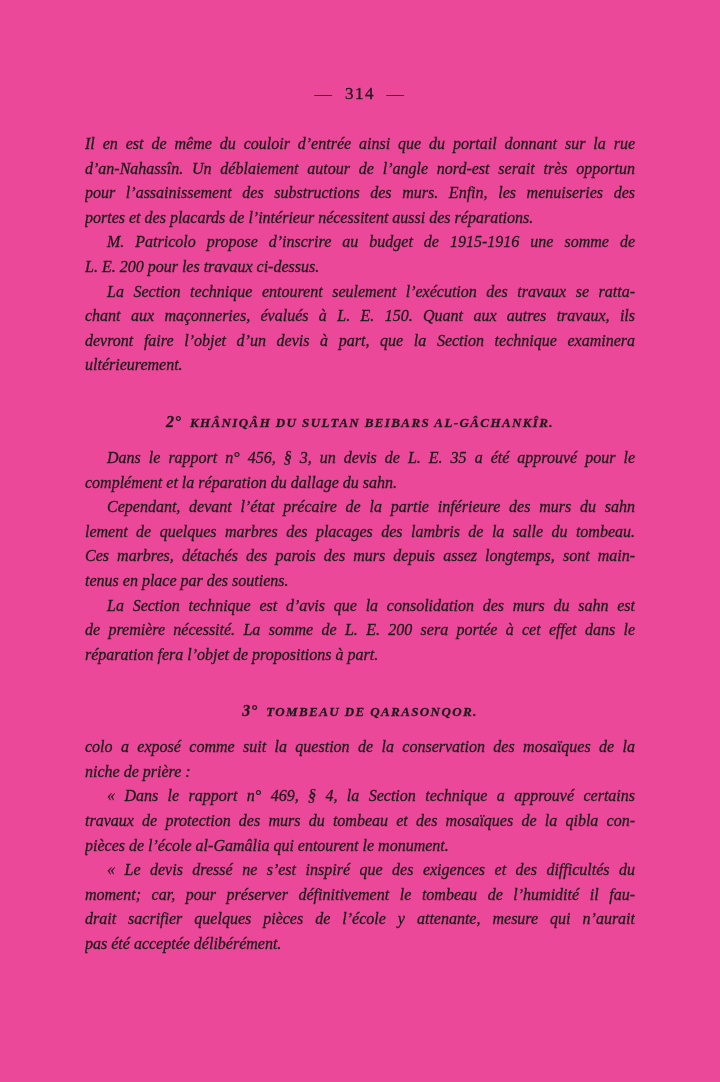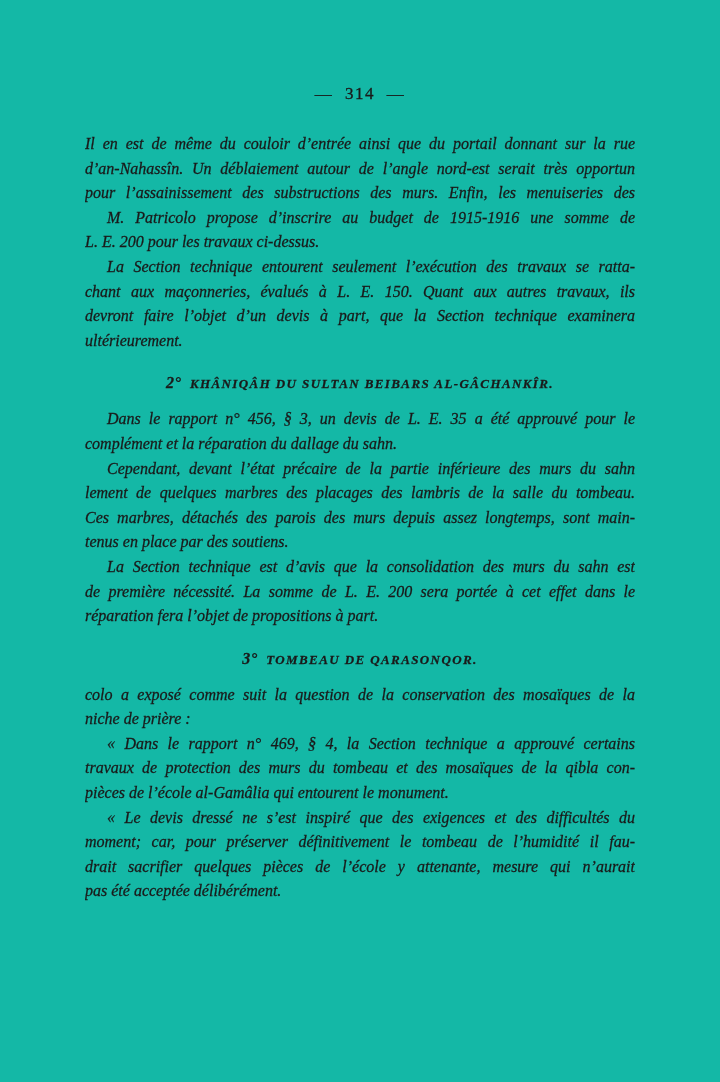--- a/index.html
+++ b/index.html
@@ -11,21 +11,21 @@
     height: 1082px;
     background: #ffffff;
     font-family: "Liberation Serif", "DejaVu Serif", serif;
     color: #1a1a1a;
     overflow: hidden;
   }
   .page {
     position: relative;
     width: 720px;
     height: 1082px;
-    background: #14b8a6;
+    background: #ec4899;
   }
   .page-number {
     position: absolute;
     top: 84px;
     left: 85px;
     width: 550px;
     text-align: center;
     font-size: 17px;
     letter-spacing: 1.5px;
     word-spacing: 6px;
@@ -49,21 +49,21 @@
     white-space: nowrap;
   }
   .line.last {
     text-align-last: left;
     white-space: normal;
   }
   .line.indent {
     text-indent: 22px;
   }
   .heading {
-    margin-top: 17px;
+    margin-top: 31px;
     margin-bottom: 12px;
     height: 25px;
     line-height: 25px;
     text-align: center;
     text-align-last: center;
     white-space: nowrap;
   }
   .heading .num {
     font-size: 16px;
     font-weight: bold;
@@ -77,20 +77,21 @@
 </style>
 </head>
 <body>
 
 <div class="page">
   <div class="page-number">— 314 —</div>
   <div class="text-block">
       <div class="line">Il en est de même du couloir d’entrée ainsi que du portail donnant sur la rue</div>
       <div class="line">d’an-Nahassîn. Un déblaiement autour de l’angle nord-est serait très opportun</div>
       <div class="line">pour l’assainissement des substructions des murs. Enfin, les menuiseries des</div>
+      <div class="line last">portes et des placards de l’intérieur nécessitent aussi des réparations.</div>
       <div class="line indent">M. Patricolo propose d’inscrire au budget de 1915-1916 une somme de</div>
       <div class="line last">L. E. 200 pour les travaux ci-dessus.</div>
       <div class="line indent">La Section technique entourent seulement l’exécution des travaux se ratta-</div>
       <div class="line">chant aux maçonneries, évalués à L. E. 150. Quant aux autres travaux, ils</div>
       <div class="line">devront faire l’objet d’un devis à part, que la Section technique examinera</div>
       <div class="line last">ultérieurement.</div>
       <div class="heading"><span class="num">2° </span><span class="txt">KHÂNIQÂH DU SULTAN BEIBARS AL-GÂCHANKÎR.</span></div>
       <div class="line indent">Dans le rapport n° 456, § 3, un devis de L. E. 35 a été approuvé pour le</div>
       <div class="line last">complément et la réparation du dallage du sahn.</div>
       <div class="line indent">Cependant, devant l’état précaire de la partie inférieure des murs du sahn</div>

